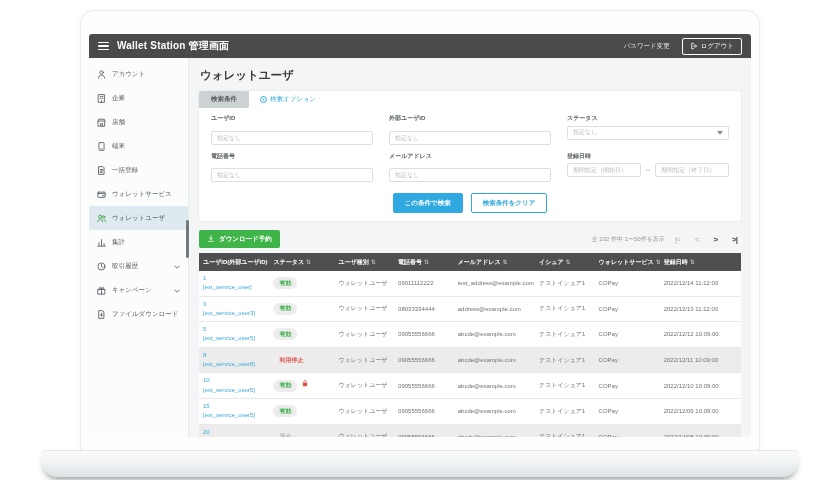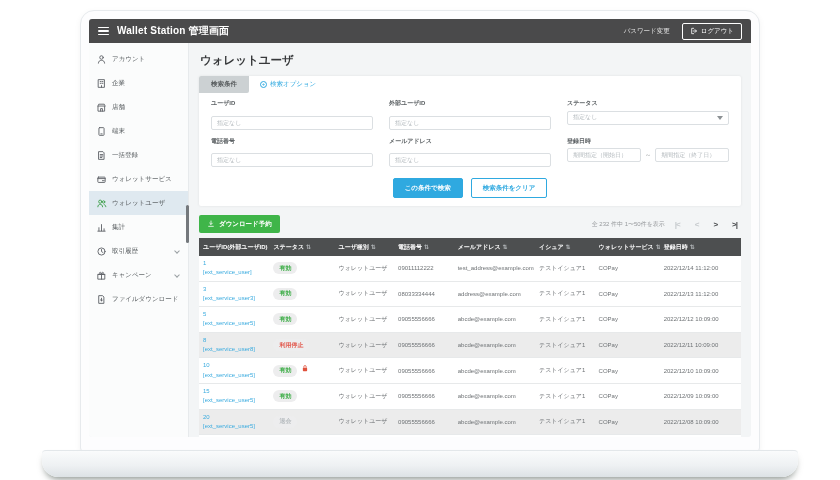--- a/index.html
+++ b/index.html
@@ -2,21 +2,21 @@
 <html><head>
 <meta charset="utf-8">
 <style>
   * { margin:0; padding:0; box-sizing:border-box; }
   html,body { width:840px; height:480px; background:#ffffff; font-family:"Liberation Sans","DejaVu Sans",sans-serif; }
   .stage { position:relative; width:840px; height:480px; overflow:hidden; background:#fff; }
 
   
   .laptop-screen { position:absolute; left:80px; top:10px; width:680px; height:442px;
     background:#fdfdfe; border:1px solid #e7eaed; border-radius:14px 14px 4px 4px;
-    padding:8px 8px 14px 8px; box-shadow:0 2px 6px rgba(0,0,0,.05); }
+    padding:23px 8px 14px 8px; box-shadow:0 2px 6px rgba(0,0,0,.05); }
   .laptop-base { position:absolute; left:42px; top:450px; width:756px; height:27px;
     background:linear-gradient(#fafbfc,#eef1f3 55%,#dde2e5); border-radius:4px 4px 16px 16px;
     border-top:1px solid #e3e7ea; box-shadow:0 5px 7px -3px rgba(40,55,45,.55); }
 
   
   .app { width:100%; height:100%; border-radius:3px; overflow:hidden; display:flex; flex-direction:column; background:#f3f5f6; }
 
   .topbar { height:24px; background:#4a4a4b; display:flex; align-items:center; padding:0 9px; flex:none; }
   .burger { display:flex; flex-direction:column; gap:2px; width:11px; cursor:pointer; }
   .burger i { display:block; height:1.5px; background:#fff; border-radius:1px; }

